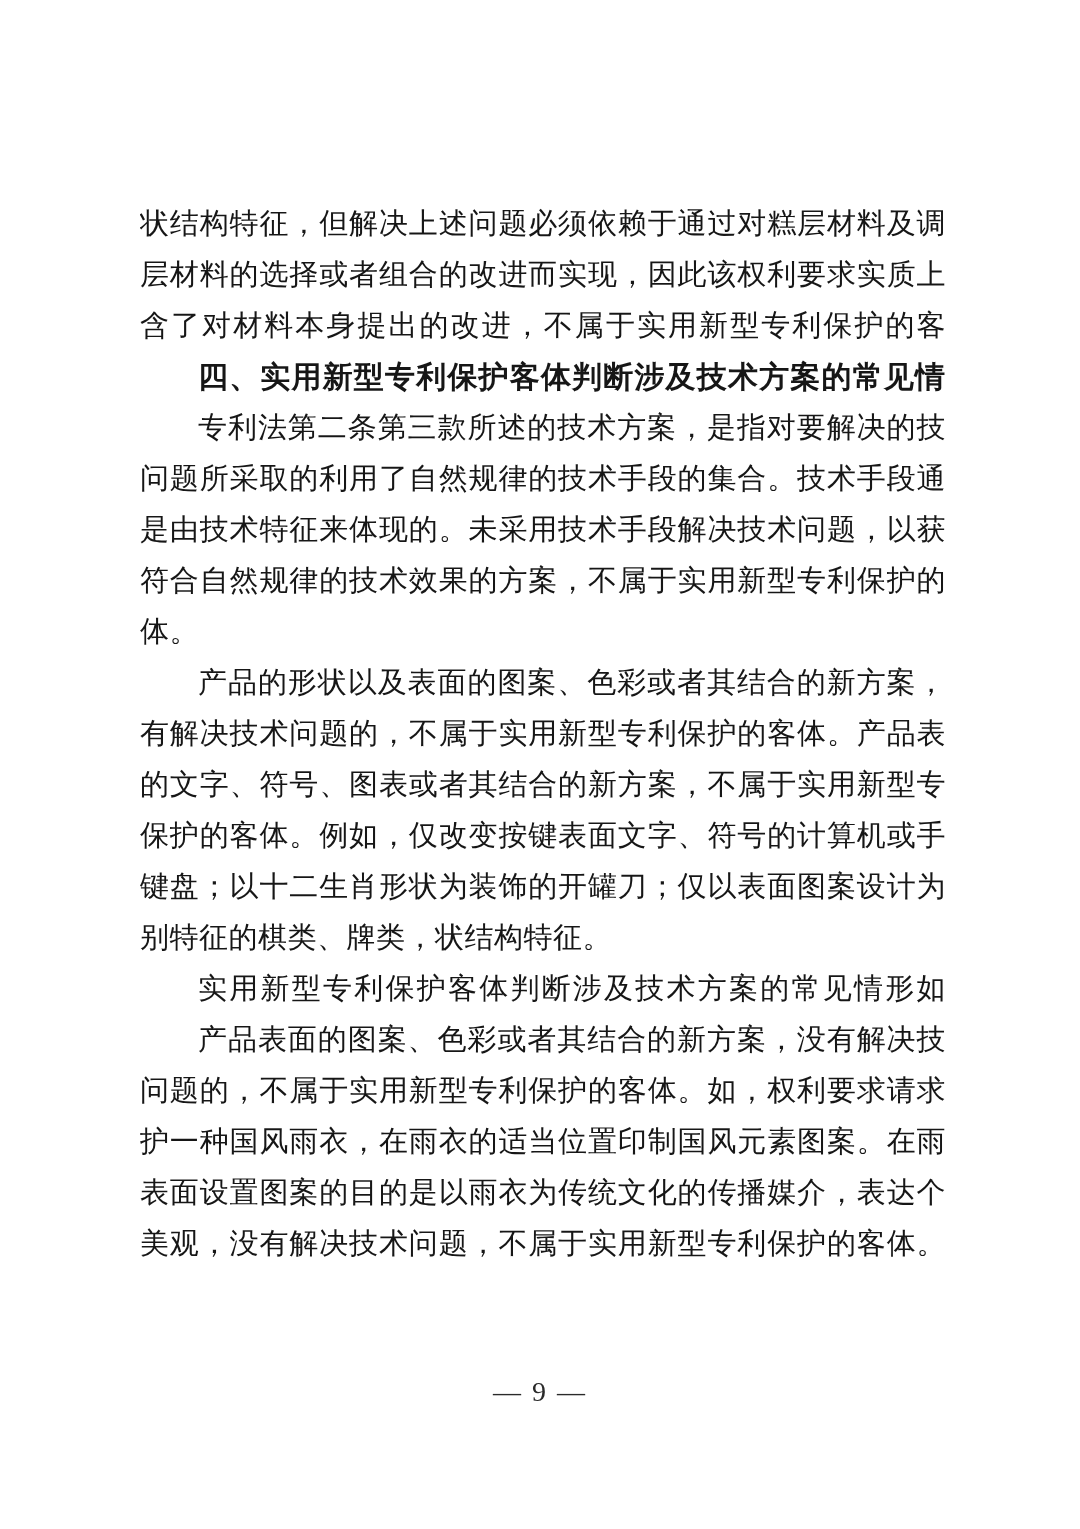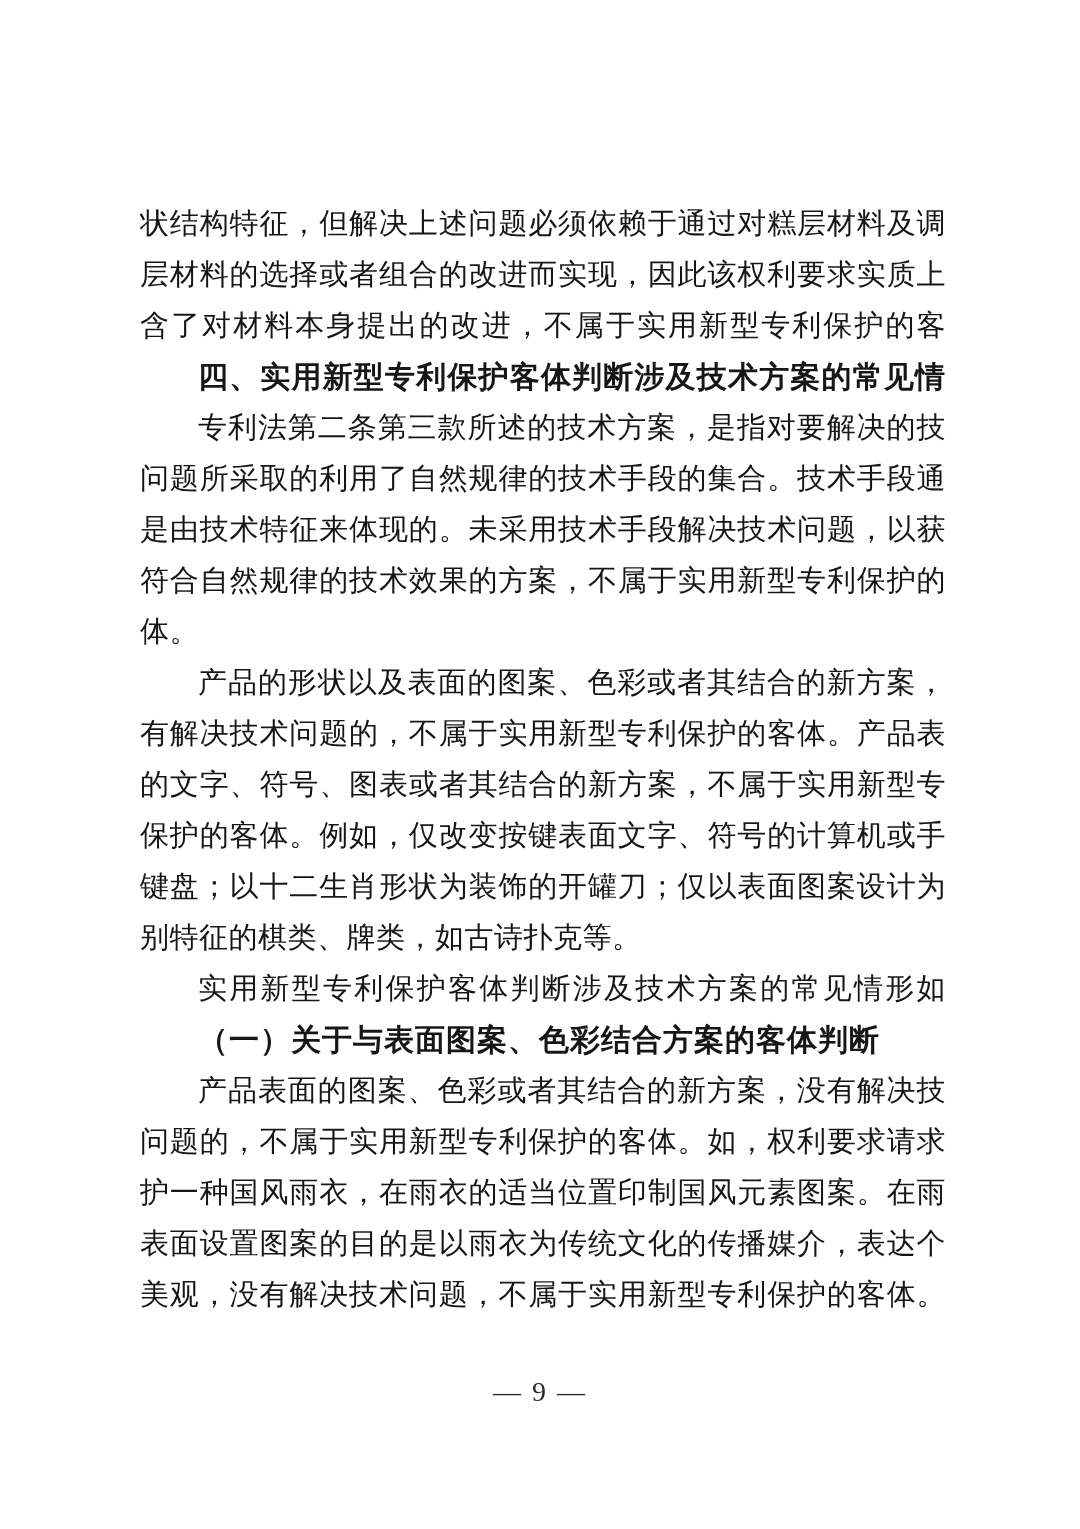--- a/index.html
+++ b/index.html
@@ -68,23 +68,22 @@
       <div class="line stretch indent">专利法第二条第三款所述的技术方案，是指对要解决的技术</div>
       <div class="line stretch">问题所采取的利用了自然规律的技术手段的集合。技术手段通常</div>
       <div class="line stretch">是由技术特征来体现的。未采用技术手段解决技术问题，以获得</div>
       <div class="line stretch">符合自然规律的技术效果的方案，不属于实用新型专利保护的客</div>
       <div class="line">体。</div>
       <div class="line stretch indent">产品的形状以及表面的图案、色彩或者其结合的新方案，没</div>
       <div class="line stretch">有解决技术问题的，不属于实用新型专利保护的客体。产品表面</div>
       <div class="line stretch">的文字、符号、图表或者其结合的新方案，不属于实用新型专利</div>
       <div class="line stretch">保护的客体。例如，仅改变按键表面文字、符号的计算机或手机</div>
       <div class="line stretch">键盘；以十二生肖形状为装饰的开罐刀；仅以表面图案设计为区</div>
-      <div class="line">别特征的棋类、牌类，如古诗扑克等。</div>
+      <div class="line">别特征的棋类、牌类，状结构特征。</div>
       <div class="line stretch indent">实用新型专利保护客体判断涉及技术方案的常见情形如下。</div>
-      <div class="line indent bold">（一）关于与表面图案、色彩结合方案的客体判断</div>
       <div class="line stretch indent">产品表面的图案、色彩或者其结合的新方案，没有解决技术</div>
       <div class="line stretch">问题的，不属于实用新型专利保护的客体。如，权利要求请求保</div>
       <div class="line stretch">护一种国风雨衣，在雨衣的适当位置印制国风元素图案。在雨衣</div>
       <div class="line stretch">表面设置图案的目的是以雨衣为传统文化的传播媒介，表达个性、</div>
       <div class="line stretch">美观，没有解决技术问题，不属于实用新型专利保护的客体。而</div>
     </div>
   <div class="footer">— 9 —</div>
 </div>
 
 </body></html>

